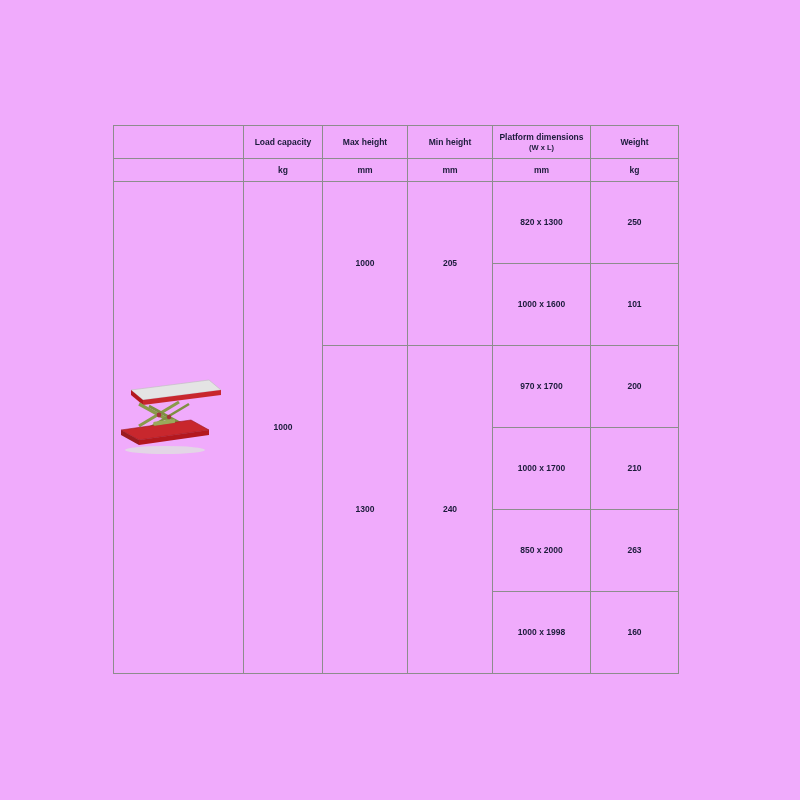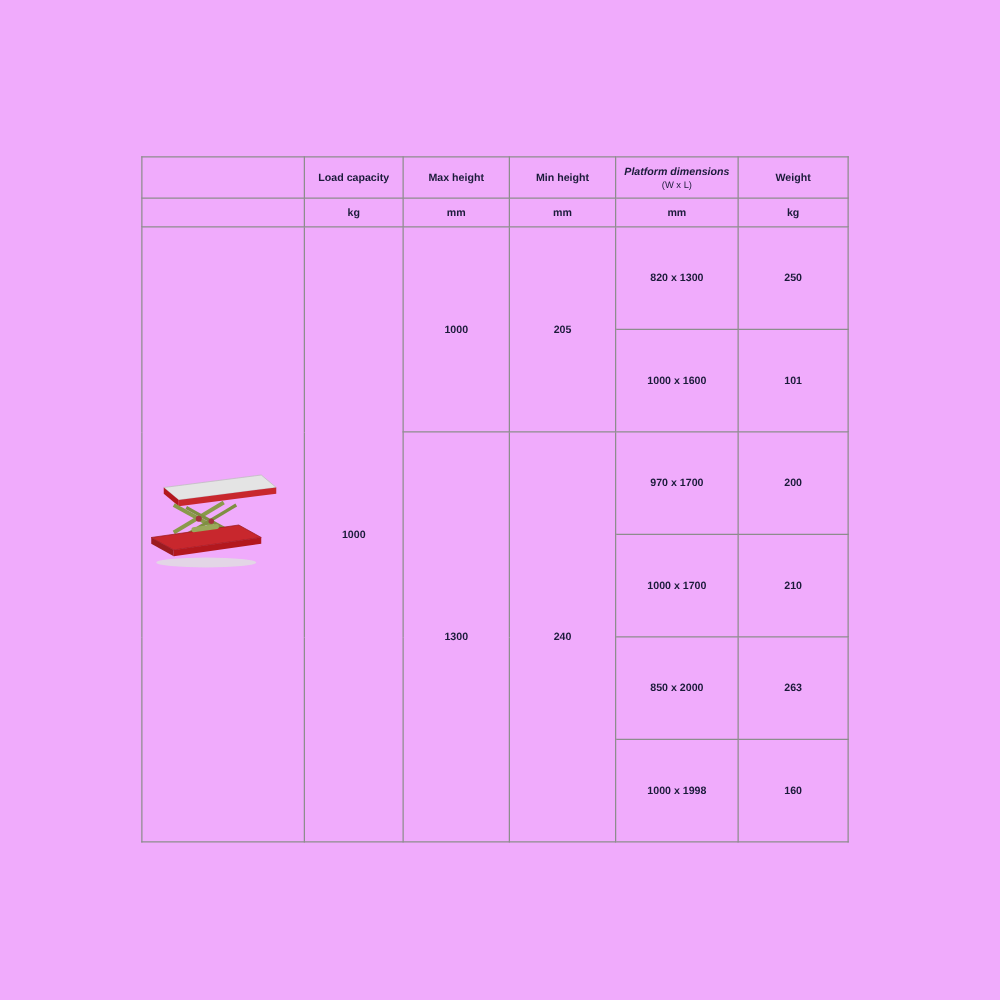--- a/index.html
+++ b/index.html
@@ -47,22 +47,22 @@
   col.c-min   { width: 85px; }
   col.c-plat  { width: 98px; }
   col.c-weight{ width: 88px; }
 
   tr.head-row td { height: 32px; }
   tr.unit-row td { height: 22px; }
   tr.data-row td { height: 81px; }
 
   td.blank { border-left: 1px solid #8d8d8d; }
 
-  .head-label { display: block; font-style: italic; }
-  .sub-label  { display: block; font-size: 7.5px; font-weight: normal; }
+  .head-label { display: block; }
+  .sub-label  { display: block; font-size: 7.5px; font-weight: bold; }
 
   
   td.img-cell {
     position: relative;
     padding: 0;
   }
 
   #lift-figure {
     position: absolute;
     left: 113px;

